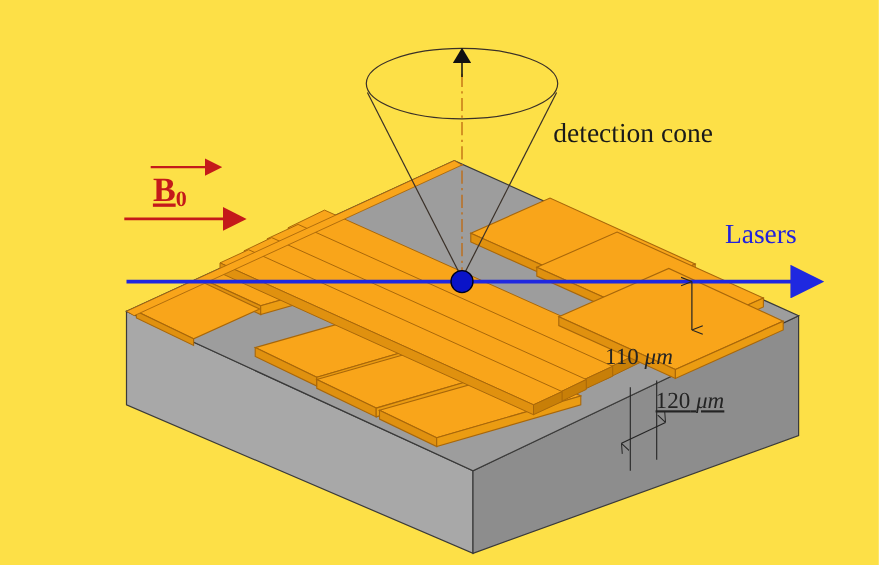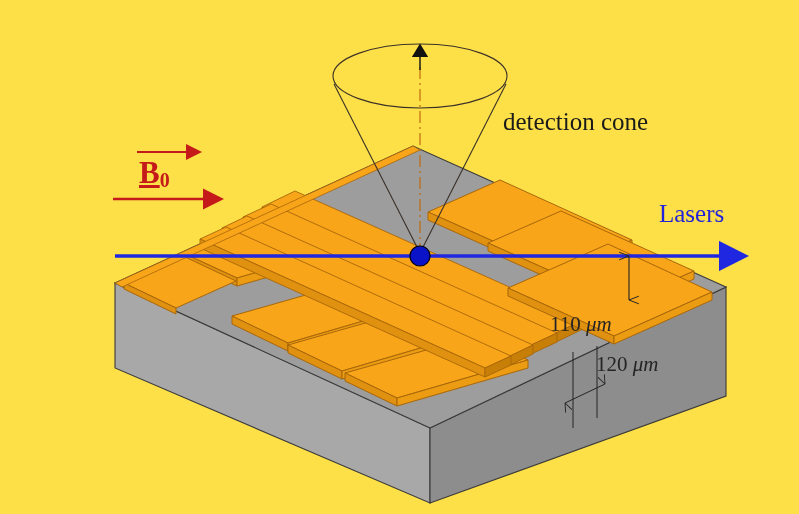--- a/index.html
+++ b/index.html
@@ -58,20 +58,21 @@
     color: #242424;
   }
   .lbl-110 {
     left: 550px;
     top: 280px;
     margin-top: 32px;
   }
   .lbl-120 {
     left: 596px;
     top: 352px;
+    text-decoration: underline;
   }
   .mu {
     font-style: italic;
     font-family: "Liberation Serif", serif;
   }
 </style>
 </head>
 <body>
 
 <div id="stage">

